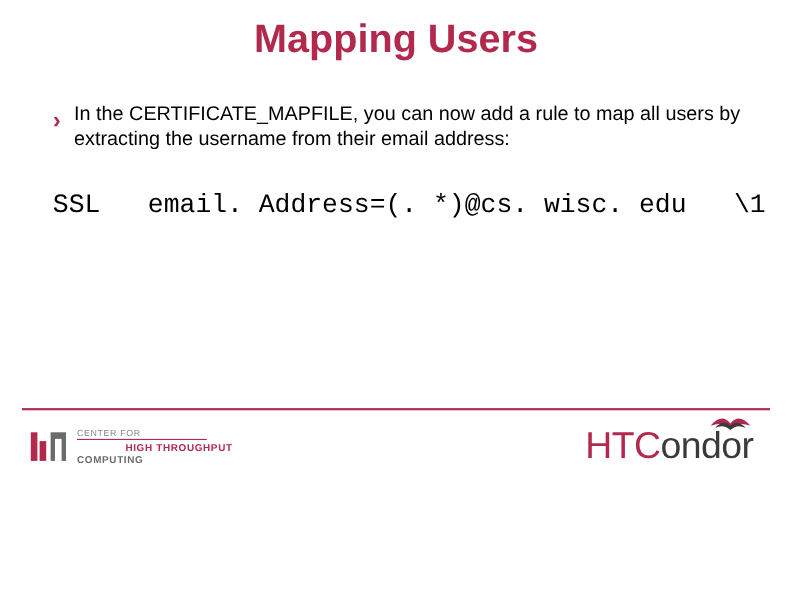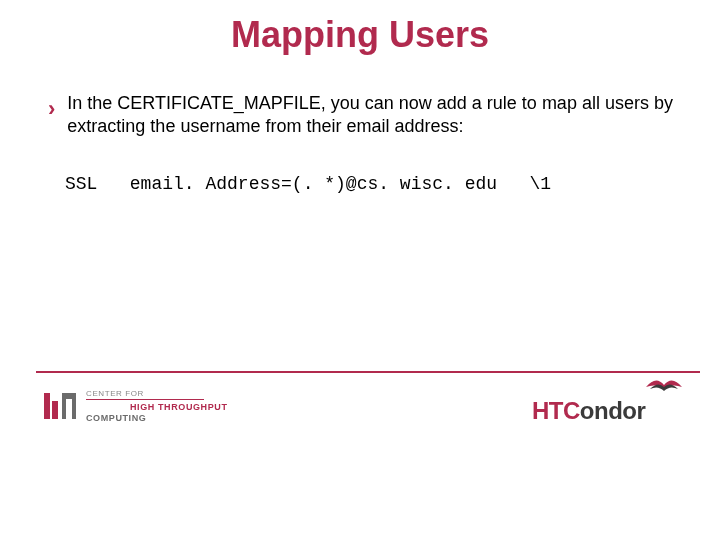--- a/index.html
+++ b/index.html
@@ -3,39 +3,39 @@
 <meta charset="utf-8">
 <style>
   * { margin: 0; padding: 0; box-sizing: border-box; }
   html, body { width: 720px; height: 540px; font-family: Arial, Helvetica, sans-serif; background: #fff; color: #000; }
   .slide { width: 720px; height: 447px; position: relative; overflow: hidden; }
   .title { color: #b12a4e; font-weight: bold; font-size: 36px; text-align: center; padding-top: 14px; }
   .body { padding: 36px 42px 0 48px; }
   .bullet { display: flex; align-items: flex-start; }
   .chev { color: #b12a4e; font-weight: bold; font-size: 22px; line-height: 30px; margin-right: 12px; margin-top: 2px; }
   .bullet-text { font-size: 18px; line-height: 1.28; }
-  .code { font-family: "Courier New", Courier, monospace; font-size: 18px; margin-top: 36px; margin-left: 17px; white-space: pre; }
-  .footer { position: absolute; left: 16px; right: 0; bottom: 18px; height: 58px; margin-top: 39px; }
+  .code { font-family: "Courier New", Courier, monospace; font-size: 24px; margin-top: 36px; margin-left: 0; white-space: pre; }
+  .footer { position: absolute; left: 0; right: 0; bottom: 18px; height: 58px; margin-top: 39px; }
   .rule { position: absolute; left: 20px; right: 20px; top: 0; height: 2px; background: #b12a4e; }
   .logo-left { position: absolute; left: 28px; bottom: 6px; display: flex; align-items: center; }
   .ht-mark { display: flex; align-items: flex-end; margin-right: 10px; }
   .ht-mark .h { display:inline-block; width: 6px; background:#b12a4e; margin-right:2px; }
   .ht-mark .h1 { height: 26px; }
   .ht-mark .h2 { height: 18px; }
   .ht-mark .t { display:inline-block; width: 14px; height: 26px; background:#6b6b6b; margin-left:2px; position: relative; }
   .ht-mark .t::after { content:""; position:absolute; left:4px; top:6px; width:6px; height:20px; background:#fff; }
   .chtc-text { font-size: 9px; letter-spacing: 0.6px; color:#6b6b6b; line-height: 1.15; }
   .chtc-text .top { font-size: 8px; color:#888; }
   .chtc-text .mid { color:#b12a4e; font-weight: bold; padding-left: 44px; }
   .chtc-text .bot { color:#6b6b6b; font-weight: bold; }
   .chtc-text .divider { width: 118px; height: 1px; background:#b12a4e; margin: 1px 0 2px; }
   .logo-right { position: absolute; right: 28px; bottom: 4px; width: 160px; height: 42px; }
   .condor-bird { position:absolute; right: 8px; top: -6px; width: 40px; height: 18px; }
   .condor-bird svg { width: 40px; height: 18px; }
-  .condor-text { position:absolute; left:0; bottom:0; font-family: Arial, sans-serif; font-weight: bold; font-size: 24px; letter-spacing: -0.5px; }
+  .condor-text { position:absolute; left:0; bottom:0; font-family: Arial, sans-serif; font-weight: normal; font-size: 34px; letter-spacing: -0.5px; }
   .condor-text .ht { color:#b12a4e; }
   .condor-text .c  { color:#3a3a3a; }
 </style>
 </head>
 <body>
 <div class="slide">
 
   <h1 class="title">Mapping Users</h1>
 
   <div class="body">

